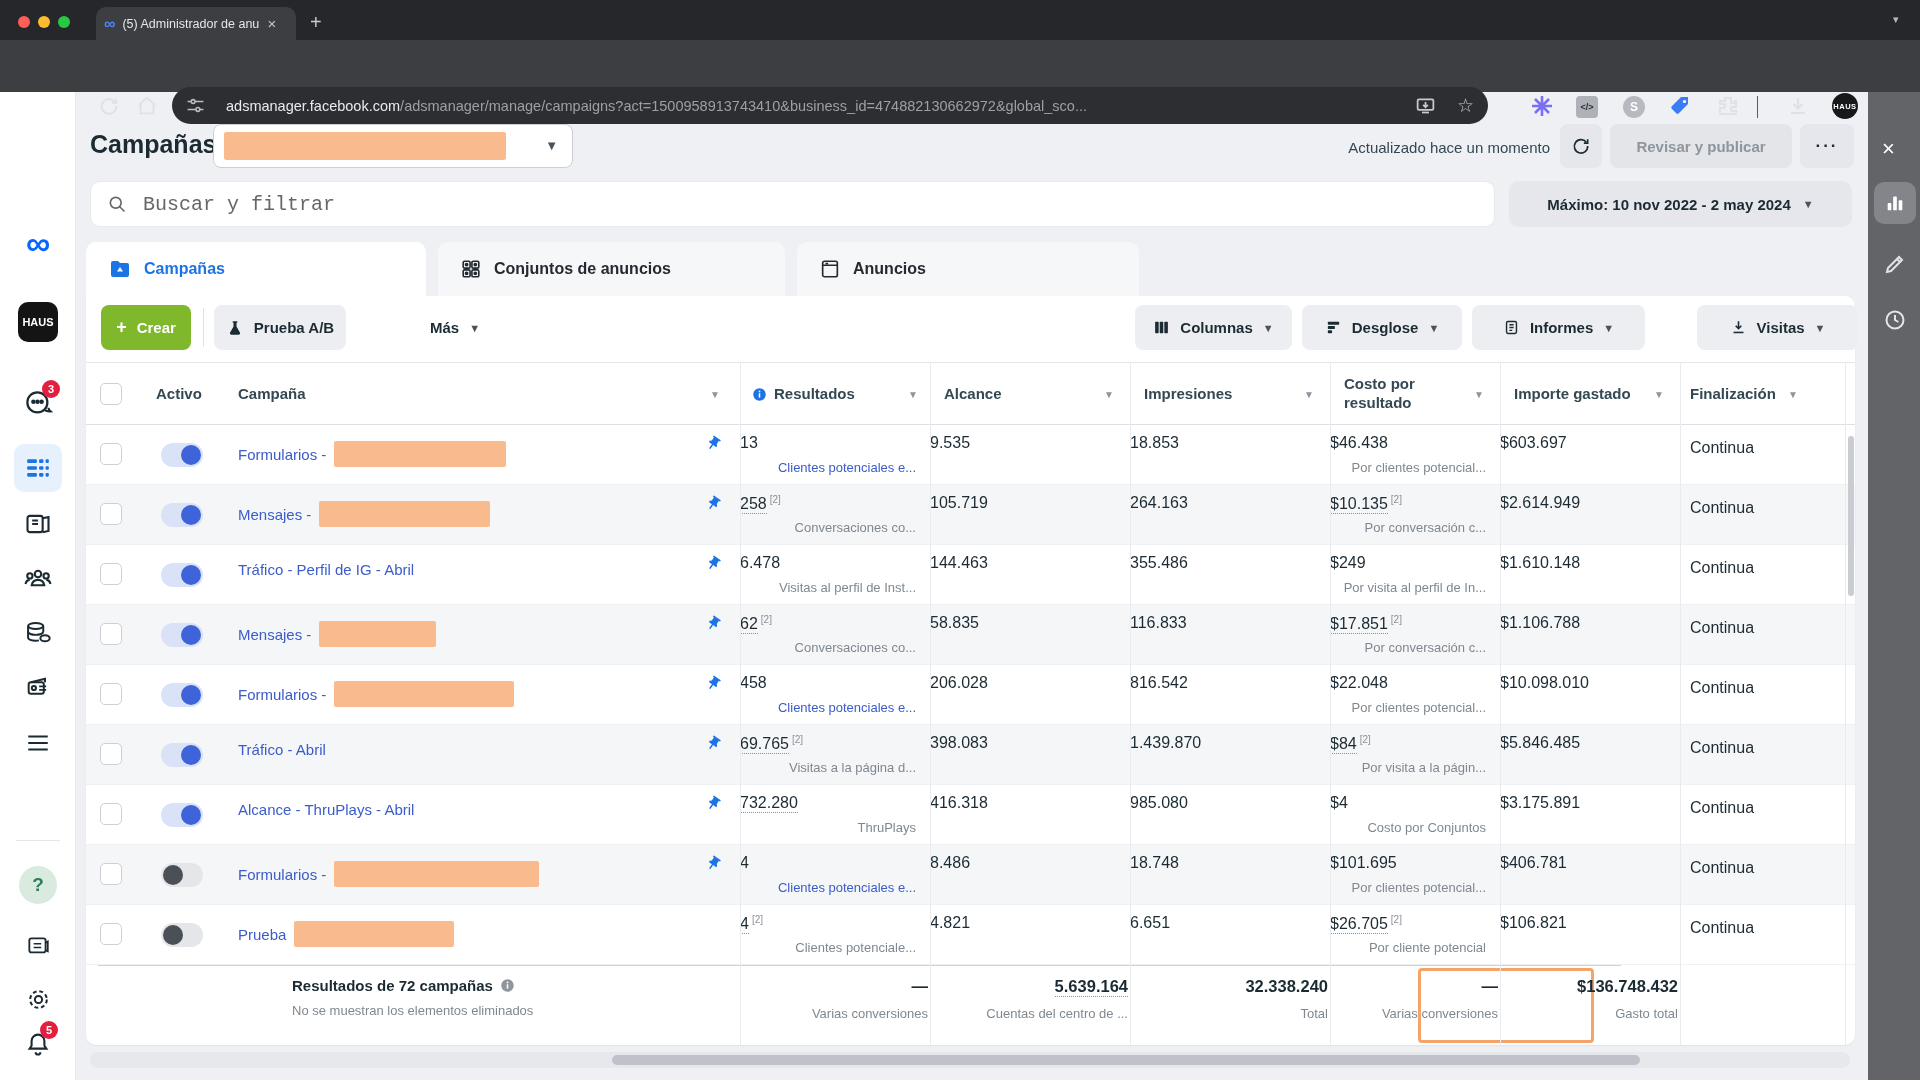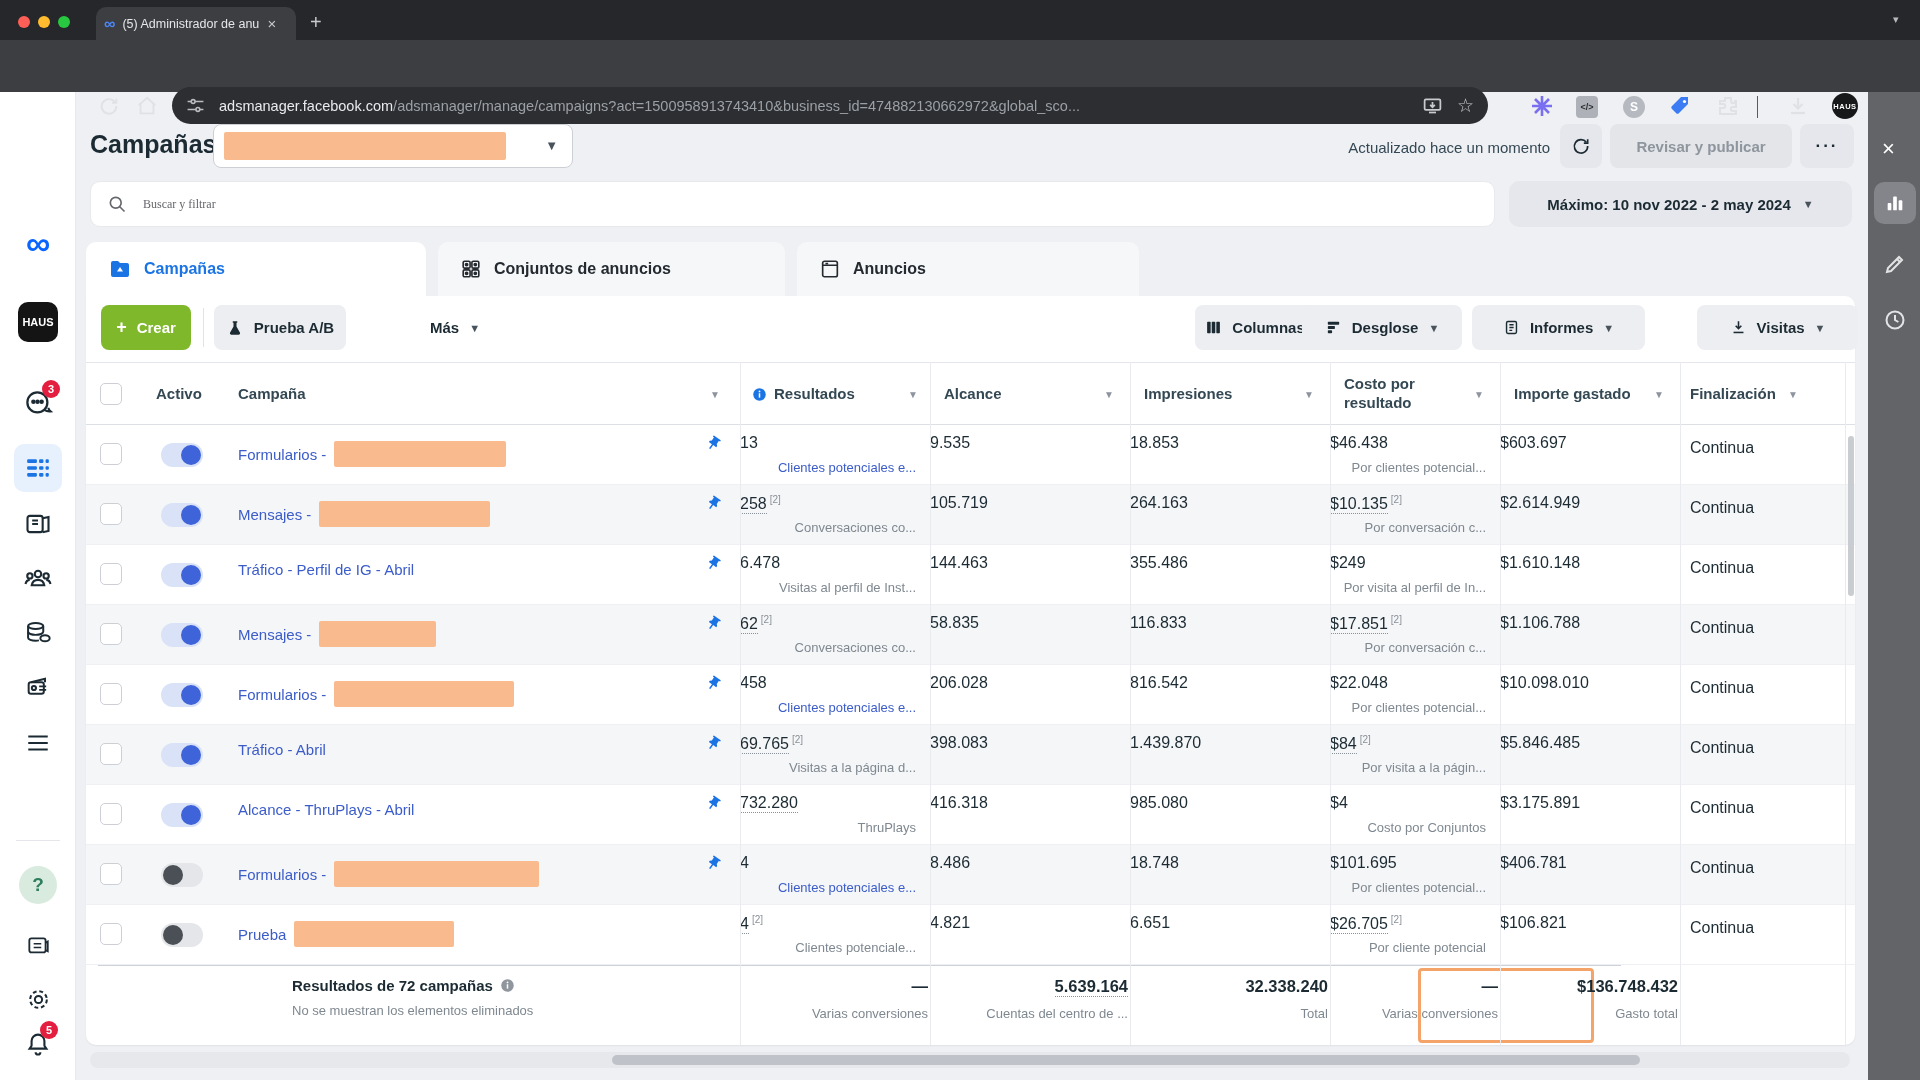--- a/index.html
+++ b/index.html
@@ -18,21 +18,21 @@
   
   #tabstrip{left:0;top:0;width:1920px;height:40px;background:var(--chrome-tabstrip)}
   .tl{width:12px;height:12px;border-radius:50%;top:16px}
   #tab{left:96px;top:7px;width:200px;height:33px;background:var(--chrome-toolbar);border-radius:10px 10px 0 0;display:flex;align-items:center;padding:0 8px;gap:7px}
   #tab-title{color:var(--chrome-text);font-size:12.5px;white-space:nowrap;overflow:hidden;width:138px}
   #tab-close{color:#c7c9cc;font-size:15px;line-height:1}
   #new-tab{left:310px;top:12px;color:#c7c9cc;font-size:20px;line-height:1}
   #tabsearch{left:1893px;top:13px;color:#b6b9bd;font-size:11px}
   #toolbar{left:0;top:40px;width:1920px;height:52px;background:var(--chrome-toolbar)}
   .navic{top:52px;font-size:21px;color:var(--chrome-text);line-height:1}
-  #urlbar{left:172px;top:47px;width:1316px;height:37px;background:var(--chrome-pill);border-radius:19px;display:flex;align-items:center;padding:0 14px;gap:14px}
+  #urlbar{left:172px;top:47px;width:1316px;height:37px;background:var(--chrome-pill);border-radius:19px;display:flex;align-items:center;padding:0 14px;gap:21px}
   #url{font-size:14.5px;white-space:nowrap;overflow:hidden;flex:1}
   #url .dom{color:#e8eaed}
   #url .path{color:var(--chrome-gray)}
   .extic{top:54px}
   #haus-av{left:1832px;top:53px;width:26px;height:26px;border-radius:50%;background:#17181a;color:#fff;font-weight:bold;font-size:7.5px;display:flex;align-items:center;justify-content:center;letter-spacing:.5px}
   #menu3{left:1888px;top:54px;color:var(--chrome-text);font-size:17px;letter-spacing:1px}
   
   #left-rail{left:0;top:92px;width:76px;height:988px;background:#fff;border-right:1px solid #e7e9ec}
   .lr{left:0;width:76px;display:flex;justify-content:center;align-items:center}
   .badge{position:absolute;background:#e41e3f;color:#fff;border-radius:9px;font-size:11px;font-weight:bold;min-width:18px;height:18px;display:flex;align-items:center;justify-content:center;padding:0 4px}
@@ -46,36 +46,36 @@
   
   #page-title{left:90px;top:130px;font-size:25px;font-weight:bold}
   #acct-dd{left:213px;top:124px;width:360px;height:44px;background:#fff;border:1px solid #ccd0d5;border-radius:8px}
   #acct-redact{left:10px;top:7px;width:282px;height:28px;background:var(--redact);border-radius:2px}
   #acct-caret{right:14px;top:13px;color:#49535c;font-size:13px}
   #updated{left:1310px;top:139px;width:240px;text-align:right;font-size:15px;color:#344854}
   #refresh-btn{left:1560px;top:124px;width:42px;height:44px;background:var(--btn-gray);border-radius:8px;display:flex;align-items:center;justify-content:center}
   #review-btn{left:1610px;top:124px;width:182px;height:44px;background:#e3e5e9;border-radius:8px;color:#8e959d;font-size:15px;font-weight:bold;display:flex;align-items:center;justify-content:center}
   #hdr-more{left:1800px;top:124px;width:54px;height:44px;background:var(--btn-gray);border-radius:8px;color:#1c2b33;font-size:17px;font-weight:bold;display:flex;align-items:center;justify-content:center;letter-spacing:2px}
   #search-pill{left:90px;top:181px;width:1405px;height:46px;background:#fff;border:1px solid #e7e9ec;border-radius:10px;display:flex;align-items:center;padding:0 16px;gap:14px}
-  #search-input{border:none;outline:none;font-size:12px;color:#ec4899;flex:1;font-family:Liberation Serif, serif;background:transparent}
+  #search-input{border:none;outline:none;font-size:20px;color:#ec4899;flex:1;font-family:Liberation Mono, monospace;background:transparent}
   #search-input::placeholder{color:#65676b}
   #date-btn{left:1509px;top:181px;width:343px;height:46px;background:var(--btn-gray);border-radius:10px;display:flex;align-items:center;justify-content:center;gap:12px;font-size:15px;font-weight:bold;color:#1c2b33}
   
   .ftab{top:242px;height:54px;border-radius:10px 10px 0 0;display:flex;align-items:center;padding:0 22px;gap:12px;font-size:16px;font-weight:bold}
   #tab-camp{left:86px;width:340px;background:#fff;color:var(--blue)}
   #tab-sets{left:438px;width:347px;background:#f6f7f9;color:#242a30}
   #tab-ads{left:797px;width:342px;background:#f6f7f9;color:#242a30}
   
   #card{left:86px;top:296px;width:1769px;height:749px;background:#fff;border-radius:0 10px 10px 10px;box-shadow:0 1px 2px rgba(0,0,0,.06)}
   .tb-btn{top:9px;height:45px;border-radius:8px;display:flex;align-items:center;justify-content:center;gap:10px;font-size:15px;font-weight:bold;background:var(--pill);color:#1c2b33}
   #btn-crear{left:15px;width:90px;background:var(--green);color:#fff}
   #tb-sep{left:117px;top:12px;width:1px;height:39px;background:#dfe2e6}
   #btn-ab{left:128px;width:132px}
   #btn-mas{left:334px;width:70px;background:transparent}
-  #btn-col{left:1109px;width:141px}
+  #btn-col{left:1049px;width:157px}
   #btn-des{left:1216px;width:160px}
   #btn-inf{left:1386px;width:173px}
   #btn-exp{left:1611px;width:161px}
   .caret{font-size:11px;color:#49535c}
   #thead{left:0;top:66px;width:1769px;height:63px;border-top:1px solid #e3e6ea;border-bottom:1px solid #dcdfe3}
   .th{position:absolute;font-size:15px;font-weight:bold;color:#344854}
   .thcaret{position:absolute;font-size:10px;color:#8d949e;top:26px}
   .vline{position:absolute;width:1px;background:var(--grid)}
   .row{position:absolute;left:0;width:1769px;height:60px;border-bottom:1px solid #eef0f3}
   .row.alt{background:#f5f6f8}

